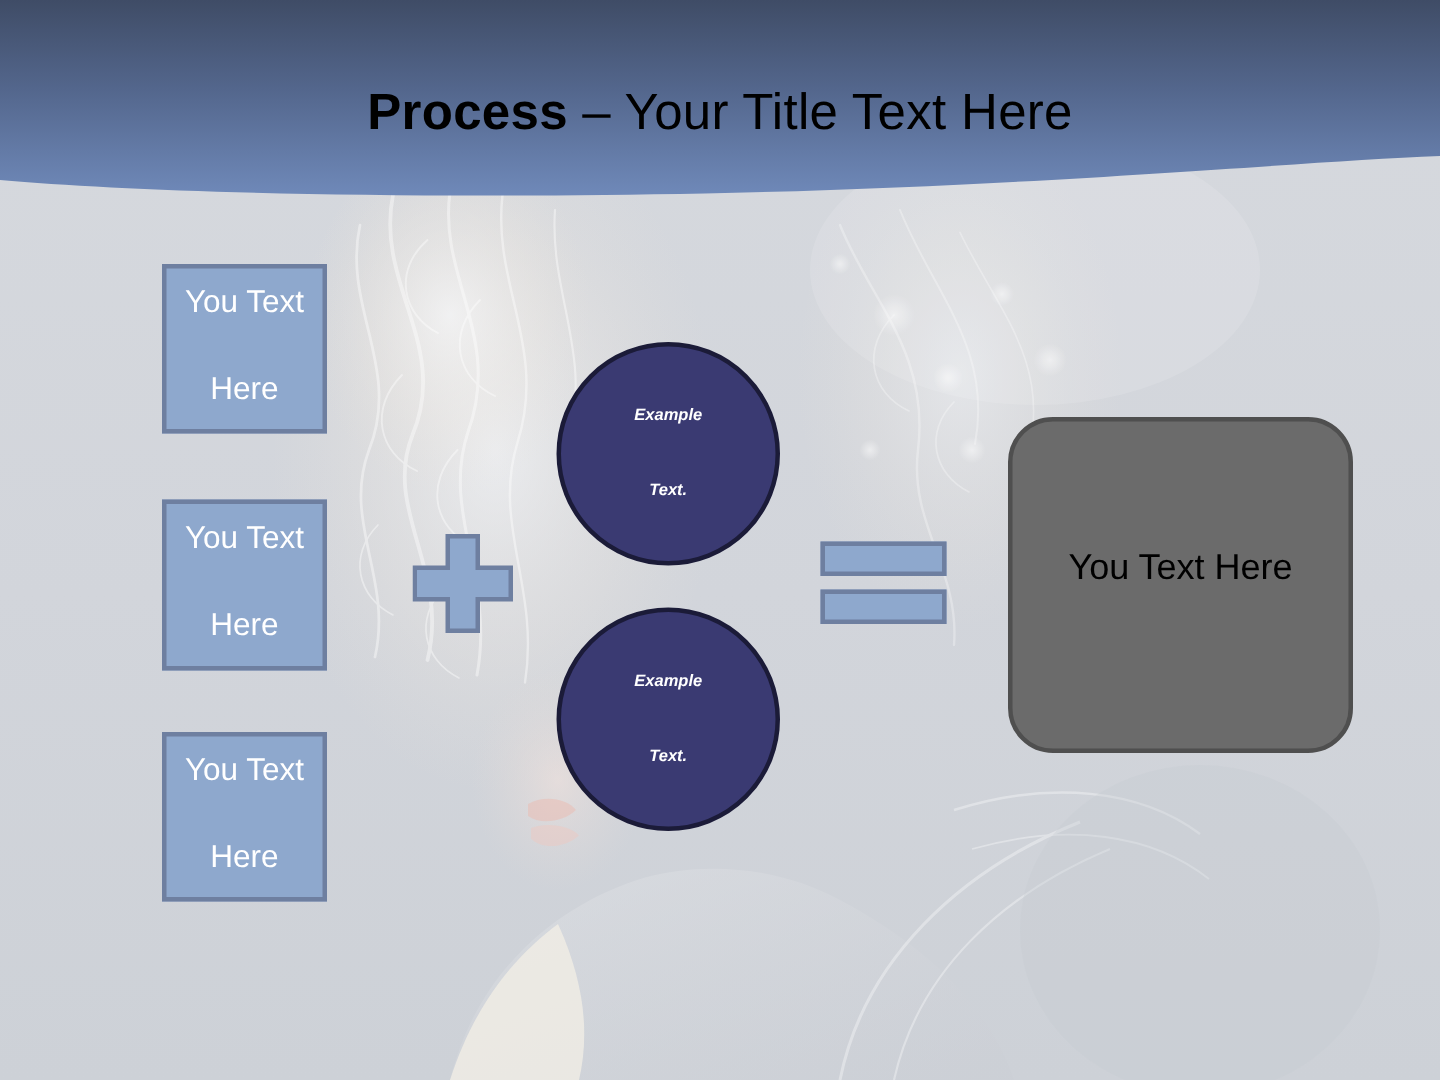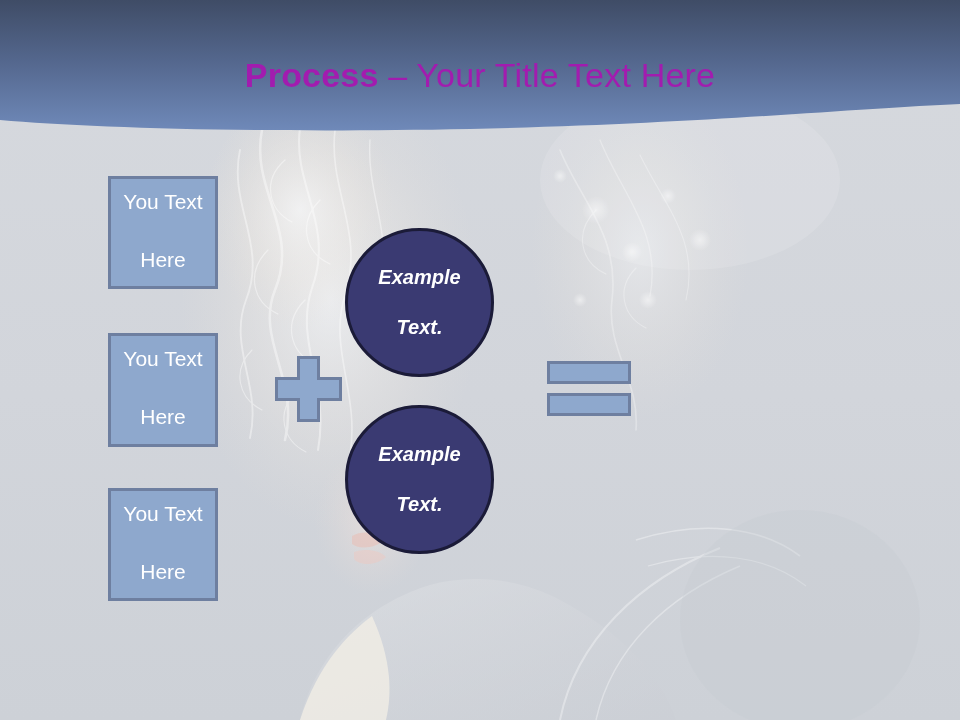--- a/index.html
+++ b/index.html
@@ -36,21 +36,21 @@
   }
   .header-wave svg { display: block; width: 960px; height: 160px; }
 
   
   .slide-title {
     position: absolute;
     top: 53px;
     left: 0;
     width: 960px;
     text-align: center;
-    color: #a21caf;
+    color: #000000;
     font-size: 34px;
     line-height: 44px;
     letter-spacing: 0.2px;
     white-space: nowrap;
   }
   .slide-title .strong { font-weight: bold; }
   .slide-title .light  { font-weight: normal; }
 
   
   .blue-box {
@@ -99,29 +99,29 @@
     box-sizing: border-box;
     background: #8ea8cd;
     border: 3px solid #6e7fa0;
   }
   #equals-bar-top { top: 0px; }
   #equals-bar-bottom { top: 32px; }
 
   
   .navy-circle {
     position: absolute;
-    left: 345px;
+    left: 371px;
     width: 149px;
     height: 149px;
     box-sizing: border-box;
     border-radius: 50%;
     background: #3a3a72;
     border: 3px solid #1b1b38;
     color: #ffffff;
-    font-size: 20px;
+    font-size: 11px;
     line-height: 25px;
     font-weight: bold;
     font-style: italic;
     text-align: center;
     display: flex;
     align-items: center;
     justify-content: center;
   }
   .navy-circle span { display: block; width: 100%; }
   #navy-circle-1 { top: 228px; }
@@ -292,14 +292,17 @@
       <span>Example</span><br>
       <span>Text.</span>
     </span>
   </div>
 
   <div class="equals-sign">
     <div class="equals-bar" id="equals-bar-top"></div>
     <div class="equals-bar" id="equals-bar-bottom"></div>
   </div>
 
+  <div class="gray-box">
+    <span>You Text Here</span>
+  </div>
 
 </div>
 
 </body></html>

